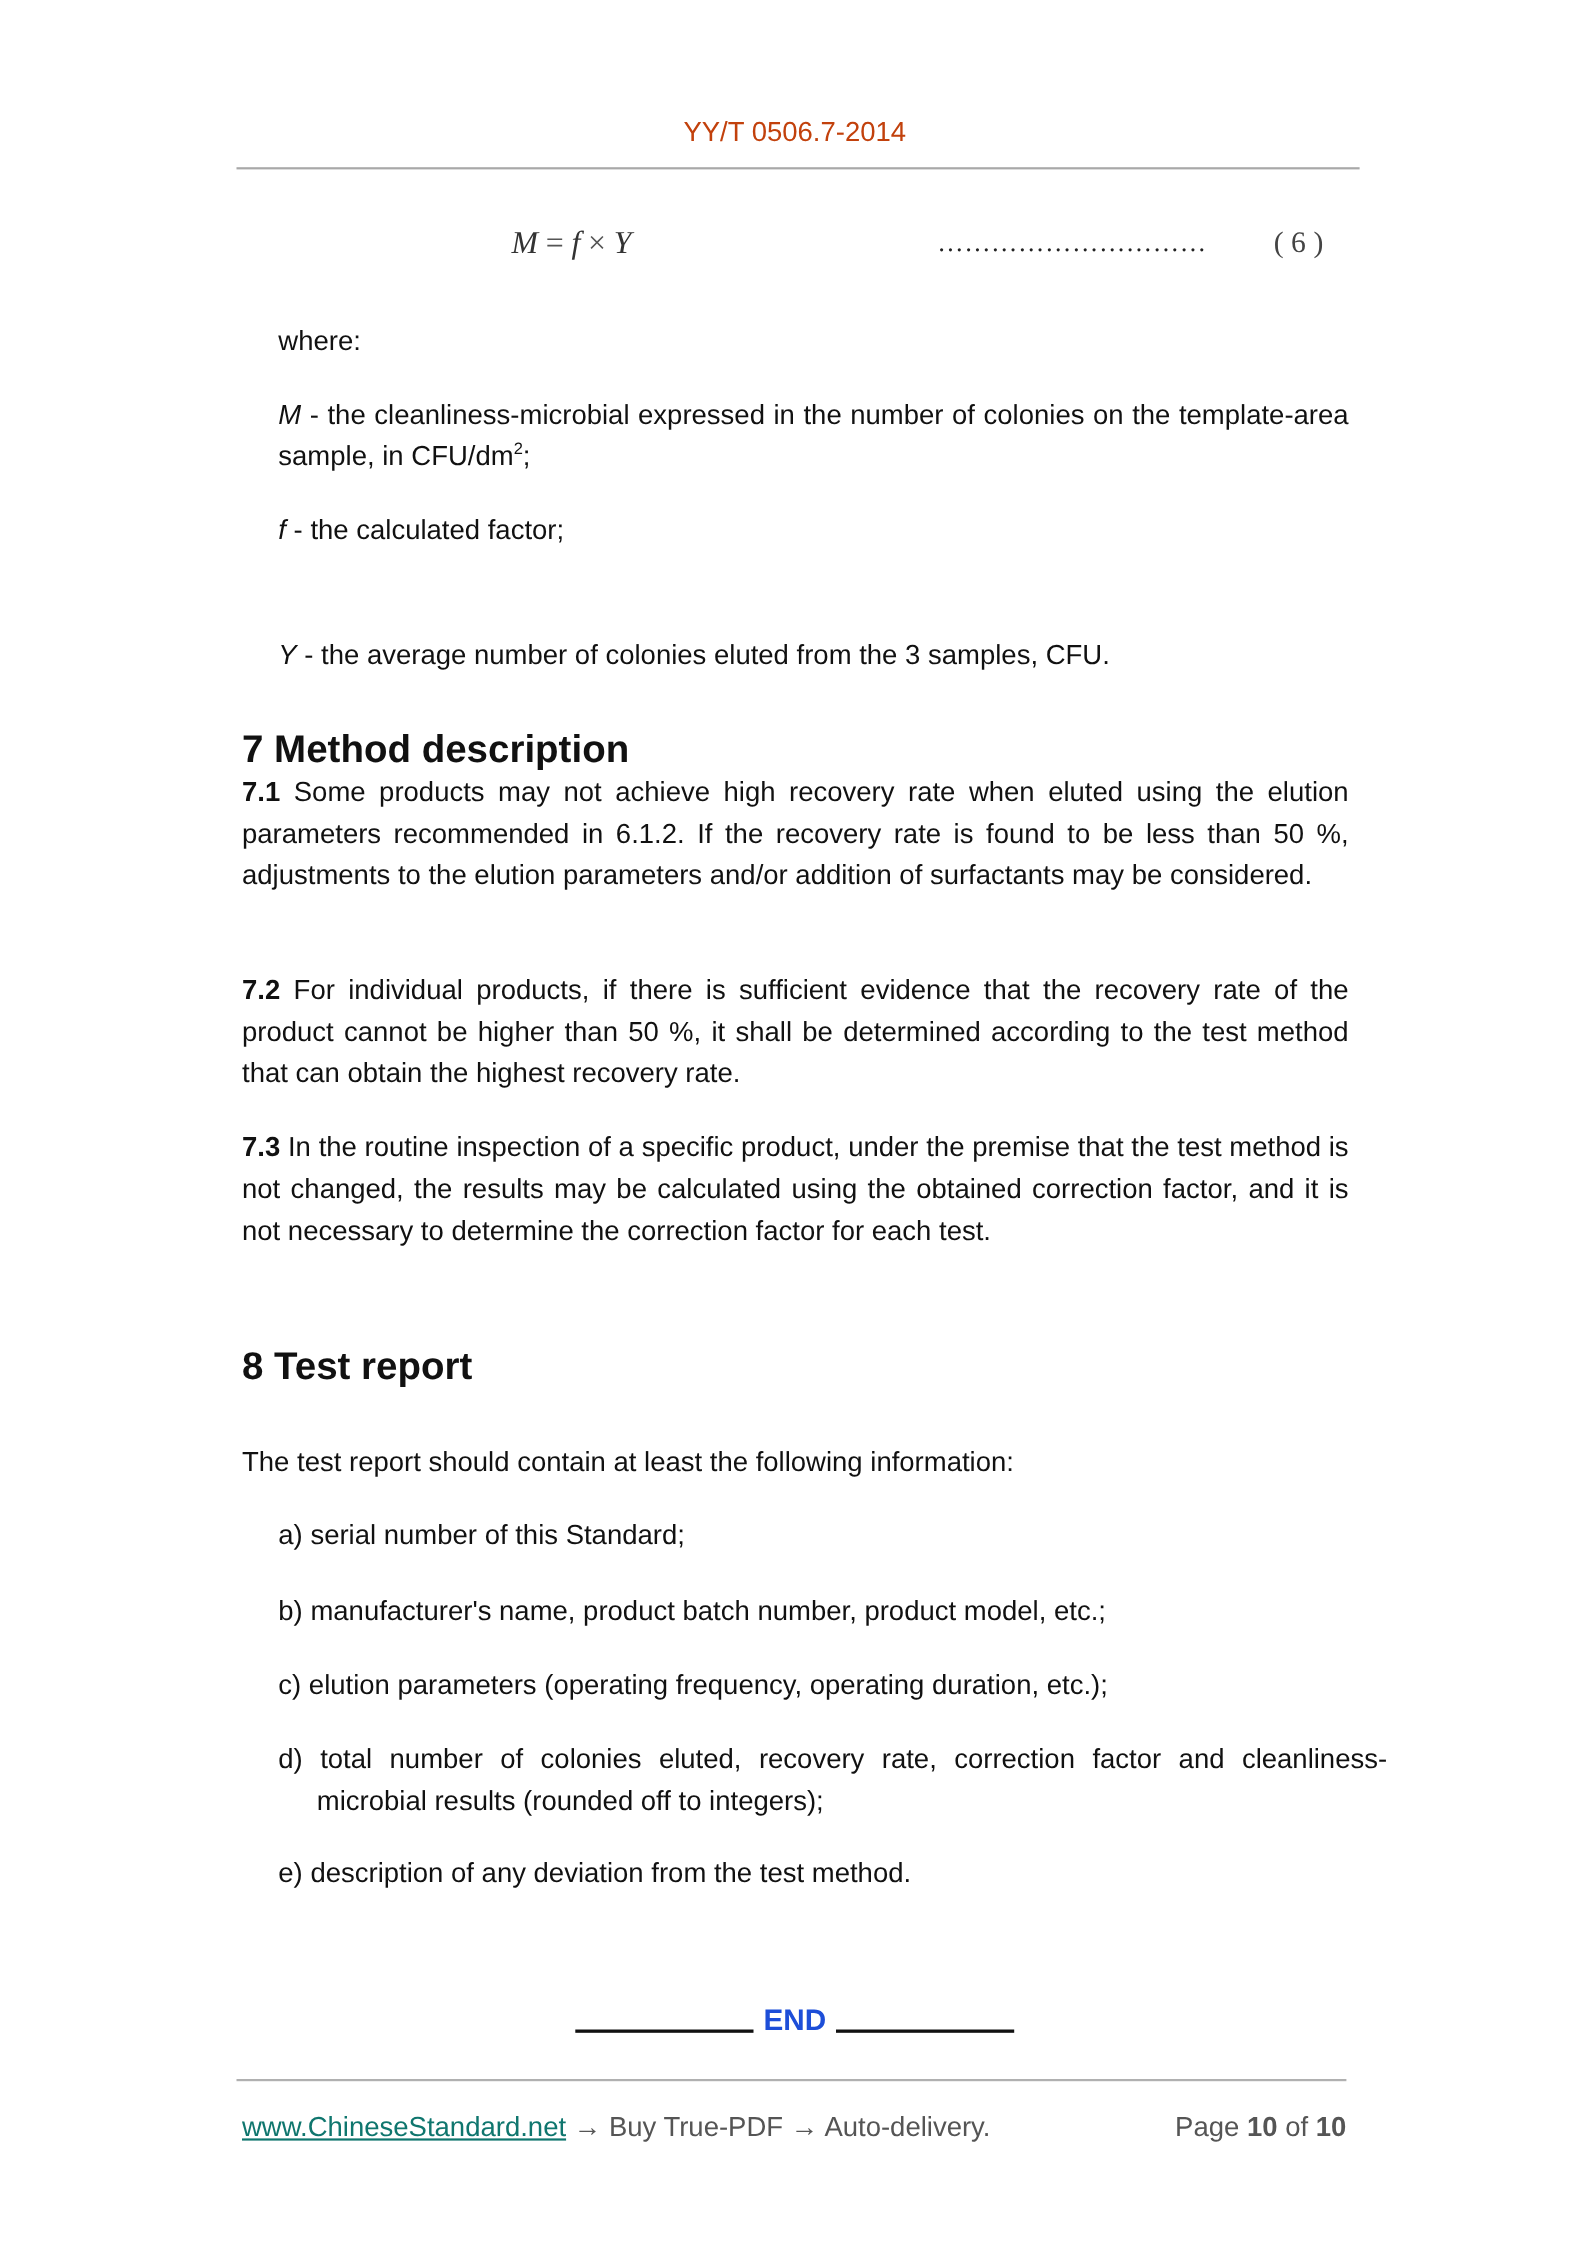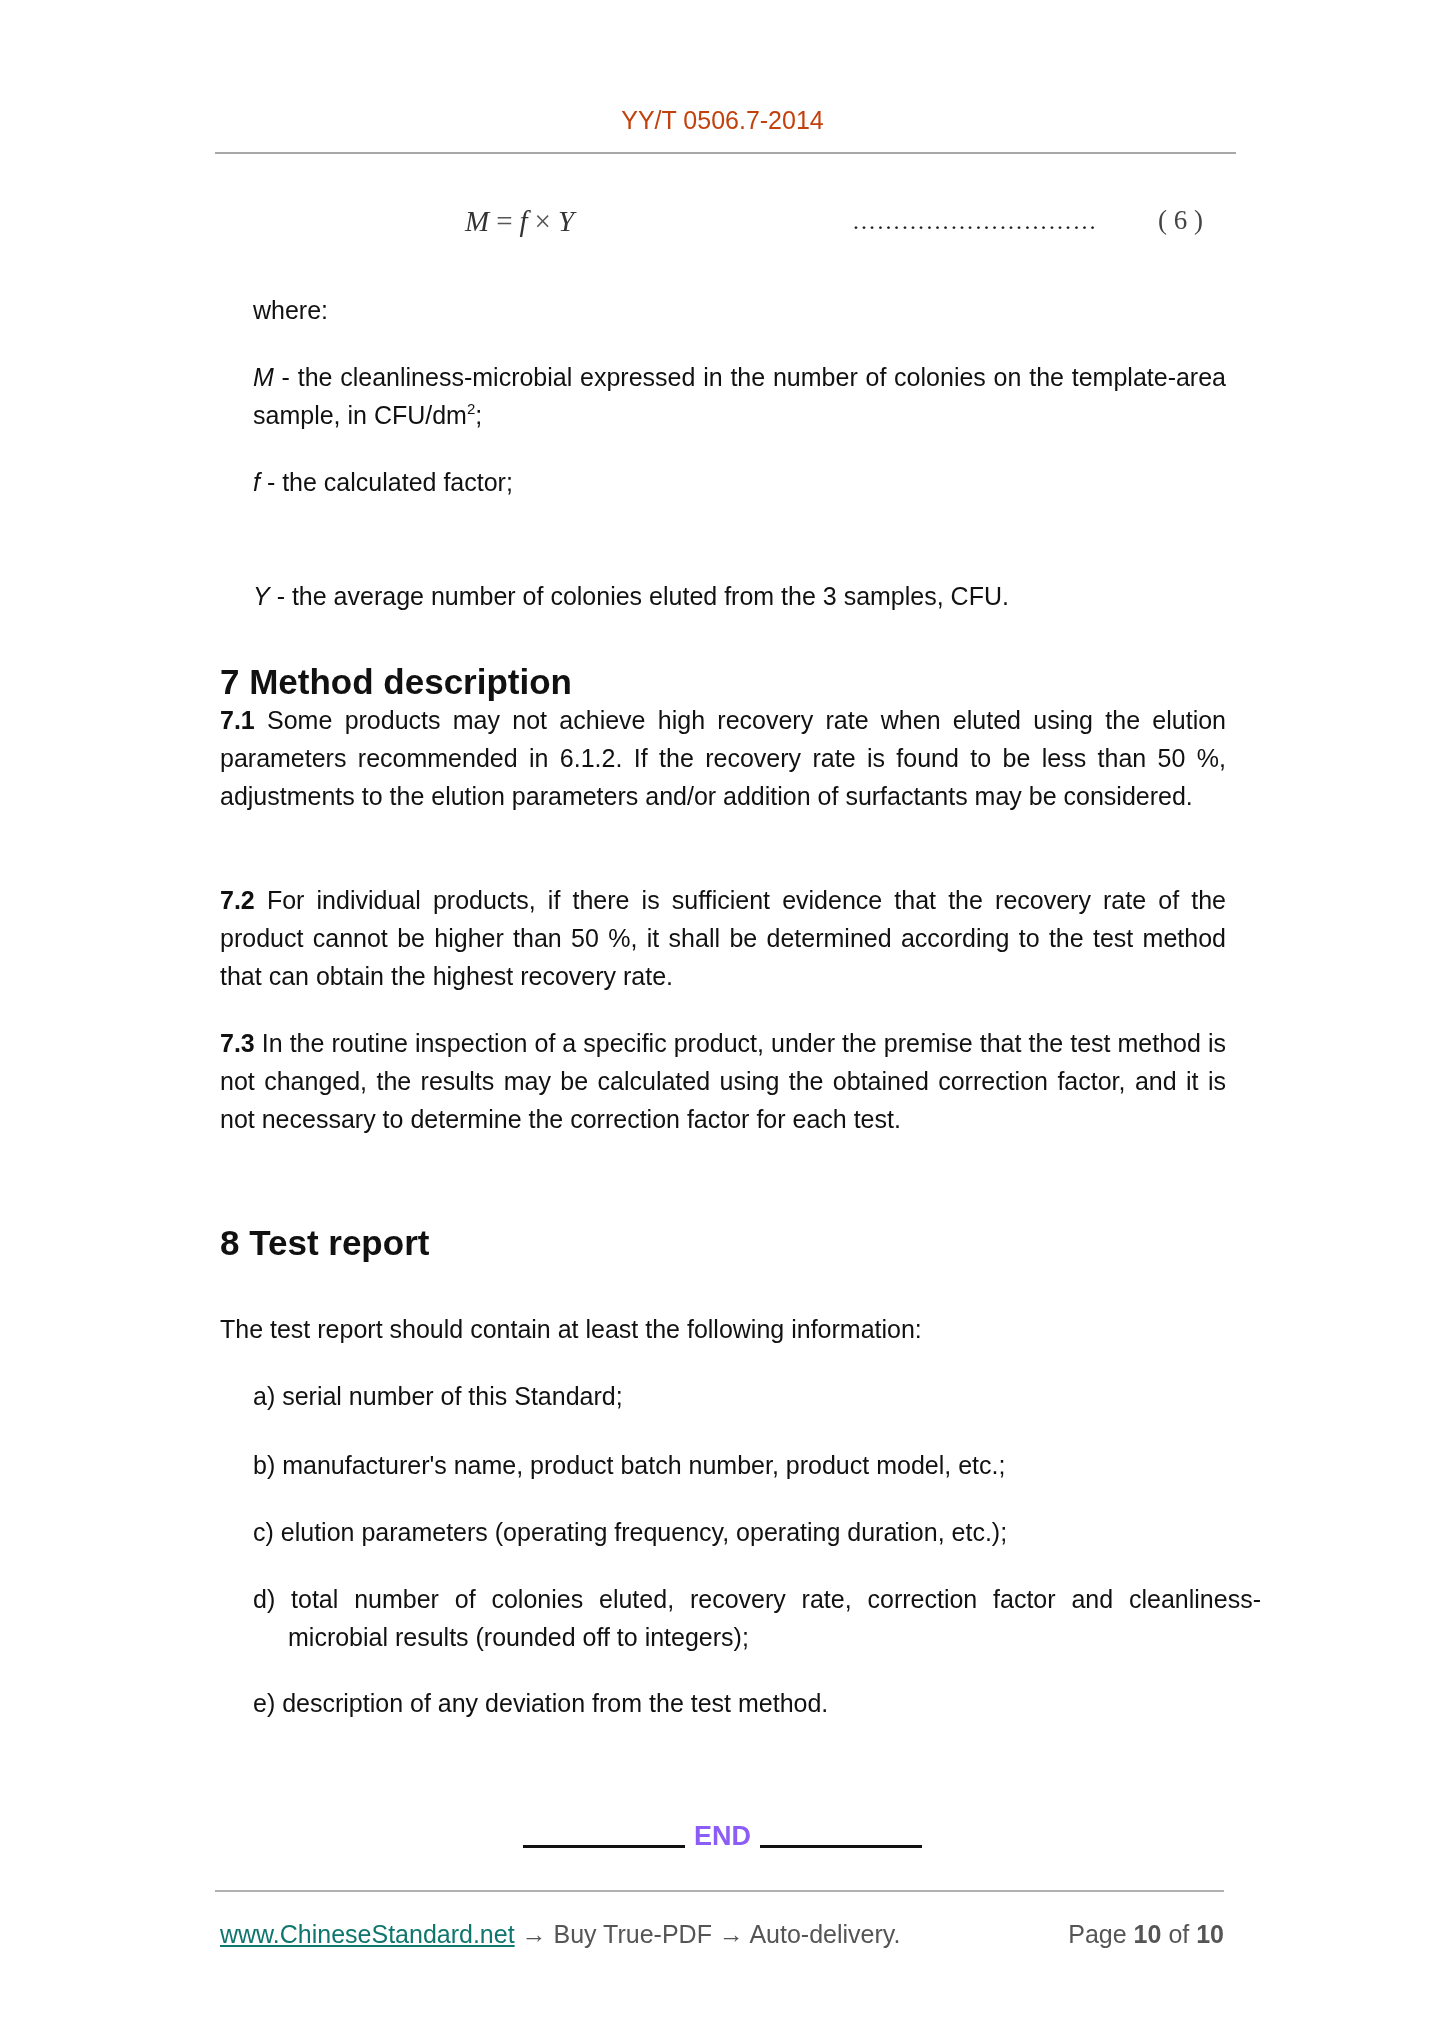--- a/index.html
+++ b/index.html
@@ -19,21 +19,21 @@
             color: #444; line-height: 38px; white-space: pre; }
   .para { font-size: 25px; line-height: 38px; text-align: justify; color: #111; }
   .para i { font-style: italic; }
   .para b { font-weight: bold; }
   .indent { left: 253px; width: 973px; }
   .full { left: 220px; width: 1006px; }
   .h1 { left: 220px; font-size: 35px; font-weight: bold; line-height: 44px; color: #111; }
   .list-item { left: 253px; width: 973px; }
   .hang { padding-left: 35px; text-indent: -35px; }
   .end-wrap { left: 0; width: 1445px; top: 1820px; text-align: center; font-size: 27px;
-              font-weight: bold; line-height: 32px; color: #8b5cf6; }
+              font-weight: bold; line-height: 32px; color: #1d4ed8; }
   .end-line { display: inline-block; width: 162px; height: 0; border-top: 3px solid #111;
               vertical-align: -3px; margin: 0 9px; }
   .footer-rule { left: 215px; width: 1009px; top: 1890px; height: 0; border-top: 2px solid #b0b0b0; }
   .footer-left { left: 220px; top: 1918px; font-size: 25px; color: #555; line-height: 32px; white-space: nowrap; }
   .footer-left a { color: #0f766e; text-decoration: underline; }
   .footer-right { right: 221px; top: 1918px; font-size: 25px; color: #555; line-height: 32px; white-space: nowrap; }
   .footer-right b { font-weight: bold; color: #555; }
   sup { font-size: 15px; line-height: 0; vertical-align: 10px; }
 </style>
 </head>

